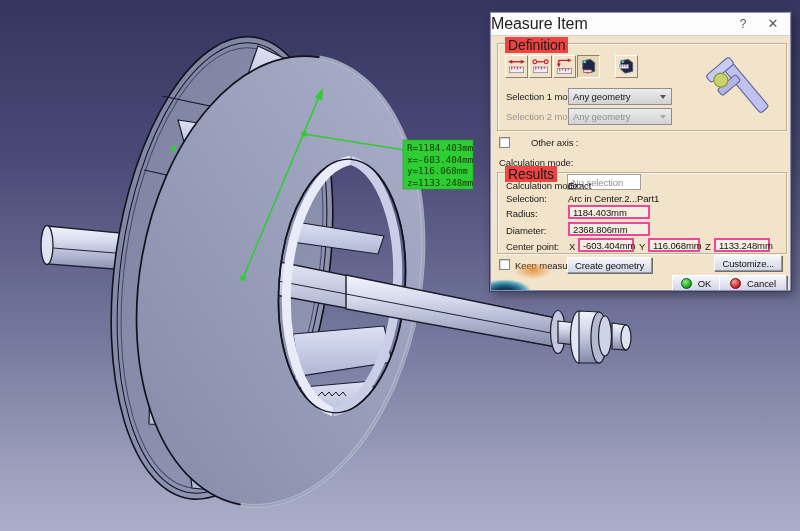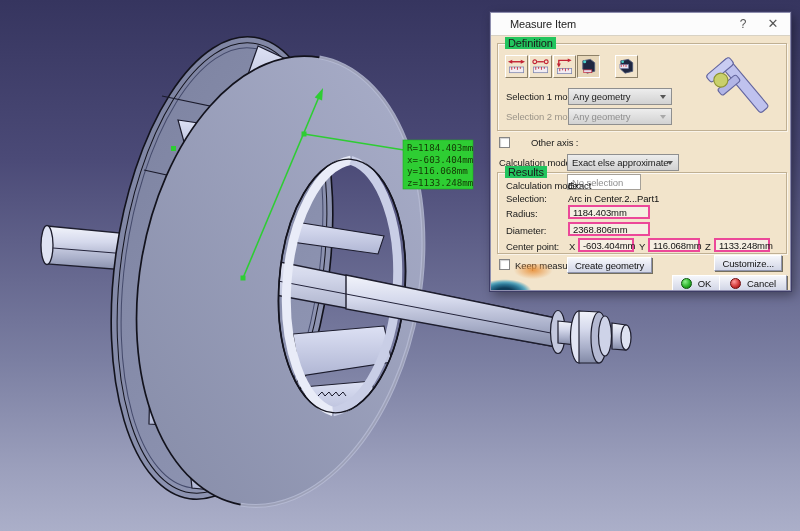--- a/index.html
+++ b/index.html
@@ -9,27 +9,27 @@
     font-family:"Liberation Sans",sans-serif;
   }
   svg text{font-family:"DejaVu Sans Mono",monospace;}
   
   .dialog{
     position:absolute;left:490px;top:12px;width:301px;height:279px;
     background:#f2e4cb;border:1px solid #8e8eae;box-shadow:0 0 0 1px #3e3d66,3px 4px 10px rgba(0,0,0,.4);
     box-sizing:border-box;font-size:9.5px;color:#1a1a1a;letter-spacing:-0.1px;overflow:hidden;
   }
   .titlebar{position:relative;height:22px;background:#fcfcfc;border-bottom:1px solid #d8d2c4;display:flex;align-items:center;}
-  .titlebar .title{padding-left:19px;font-size:11px;color:#222;}
+  .titlebar .title{padding-left:0;font-size:16px;color:#222;}
   .tb-btn{position:absolute;top:0;width:30px;height:21px;display:flex;align-items:center;justify-content:center;color:#555;font-size:12px;cursor:default;}
   .tb-help{right:32px;}
   .tb-close{right:2px;font-size:13px;}
   .body{position:relative;height:256px;}
   .grp{position:absolute;border:1px solid #c0b093;box-shadow:inset 1px 1px 0 rgba(255,255,255,.75),1px 1px 0 rgba(255,255,255,.6);}
-  .grp-legend{position:absolute;top:-7px;left:7px;background:#22c55e;padding:0 3px;font-size:11px;}
+  .grp-legend{position:absolute;top:-7px;left:7px;background:#ef4444;padding:0 3px;font-size:14px;}
   .grp-definition{left:6px;top:7px;width:288px;height:86px;}
   .grp-results{left:6px;top:136px;width:288px;height:80px;}
   .icons{position:absolute;left:7px;top:11px;display:flex;}
   .icon-btn{width:23px;height:23px;box-sizing:border-box;background:#f2e4cb;border:1px solid;border-color:#fff #8d8168 #8d8168 #fff;margin-right:1px;display:flex;align-items:center;justify-content:center;}
   .icon-btn.pressed{border-color:#8d8168 #fff #fff #8d8168;background:#e7d7b9;}
   .icon-gap{width:14px;}
   .lbl{position:absolute;white-space:nowrap;}
   .lbl.dis{color:#9b9489;}
   .combo{position:absolute;height:17px;box-sizing:border-box;background:linear-gradient(180deg,#ededed,#d2d2d2);
     border:1px solid #8f8f8f;display:flex;align-items:center;padding:0 4px;white-space:nowrap;}
@@ -234,24 +234,20 @@
       </div>
     </div>
 
     <div class="checkbox" style="position:absolute;left:8px;top:101px"></div>
     <span class="lbl" style="left:40px;top:101px">Other axis :</span>
     <div class="field" style="left:76px;top:99px;width:74px">
       <span>No selection</span>
     </div>
 
     <span class="lbl" style="left:8px;top:121px">Calculation mode:</span>
-    <div class="combo" style="left:76px;top:118px;width:112px">
-      <span>Exact else approximate</span>
-          <span class="chev"></span>
-    </div>
 
     <div class="grp grp-results">
       <span class="grp-legend">Results</span>
       <span class="lbl" style="left:8px;top:7px">Calculation mode:</span>
       <span class="val" style="left:70px;top:7px">Exact</span>
       <span class="lbl" style="left:8px;top:20px">Selection:</span>
       <span class="val" style="left:70px;top:20px">Arc in Center.2...Part1</span>
       <span class="lbl" style="left:8px;top:35px">Radius:</span>
       <div class="rfield" style="left:70px;top:32px;width:82px">
         <span>1184.403mm</span>

